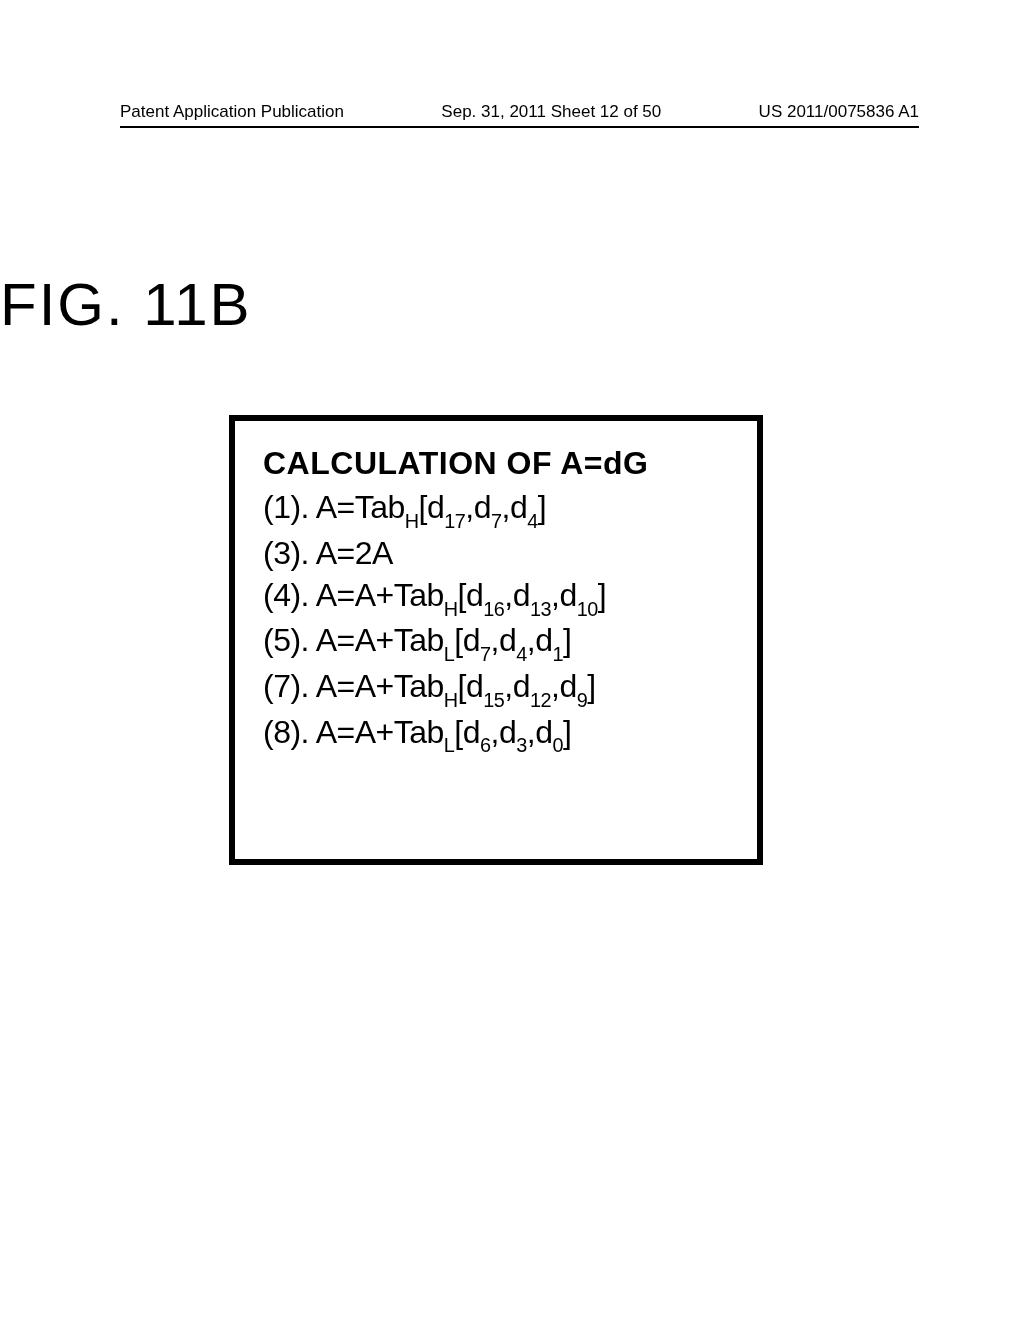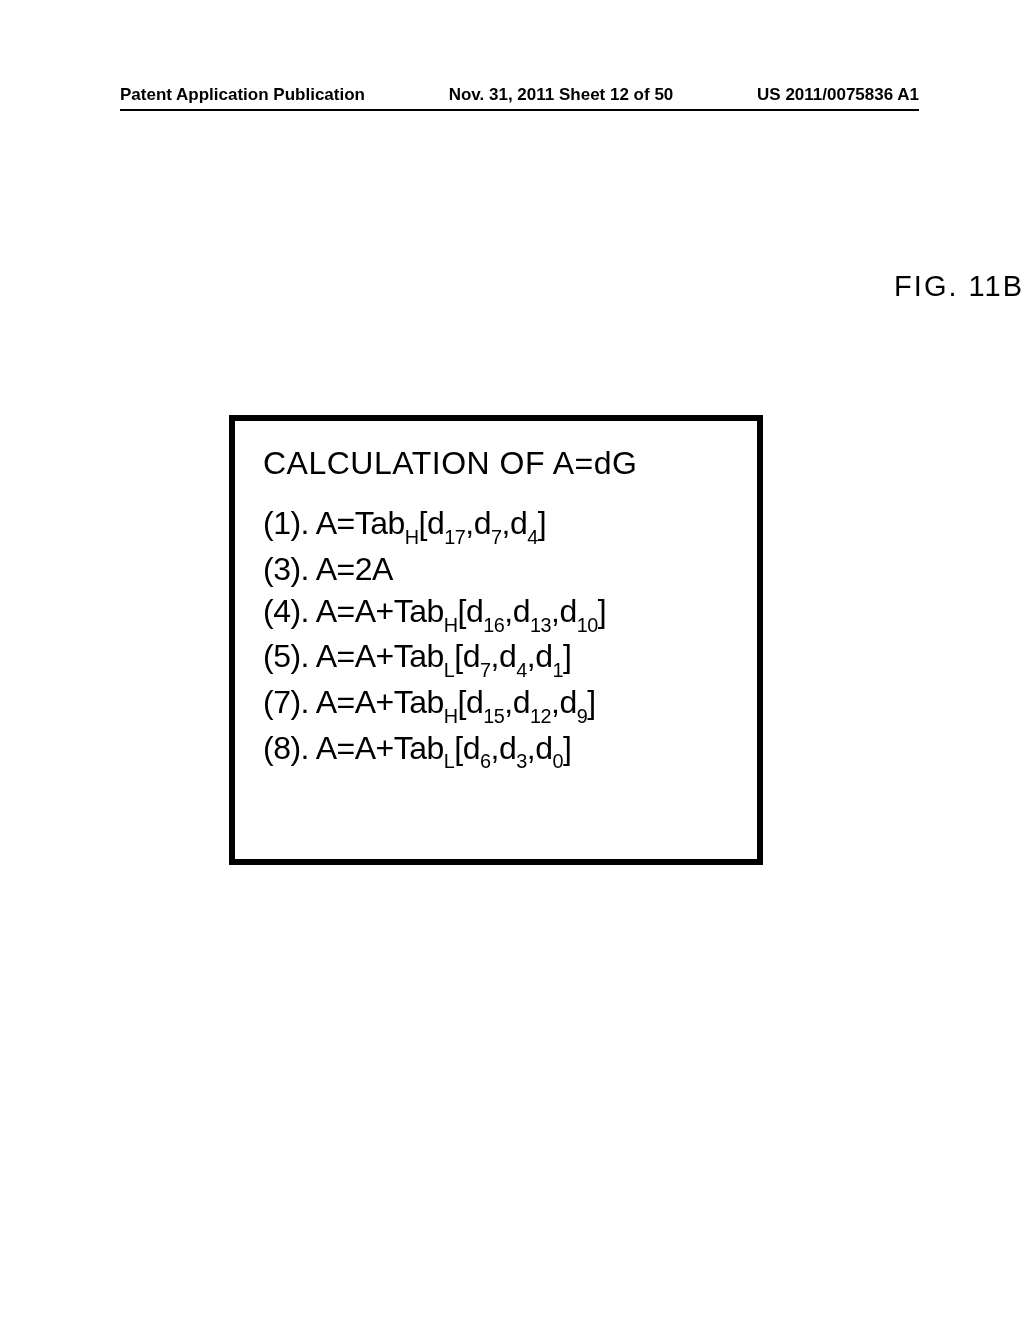--- a/index.html
+++ b/index.html
@@ -6,77 +6,76 @@
       margin: 0;
       padding: 0;
       background: #fff;
       font-family: Arial, Helvetica, sans-serif;
       width: 1024px;
       height: 1320px;
       position: relative;
     }
     .page-header {
       position: absolute;
-      top: 85px;
+      top: 102px;
       left: 120px;
       right: 105px;
       border-bottom: 2px solid #000;
       padding-bottom: 4px;
       display: flex;
       justify-content: space-between;
-      font-weight: bold;
+      font-weight: normal;
       font-size: 17px;
     }
     .figure-label {
       position: absolute;
       top: 270px;
       left: 0;
       right: 0;
-      text-align: right;
-      font-size: 29px;
+      text-align: left;
+      font-size: 60px;
       font-weight: 400;
       letter-spacing: 2px;
-      padding-left: 42px;
     }
     .algo-box {
       position: absolute;
       top: 415px;
       left: 229px;
       width: 534px;
       height: 450px;
       border: 6px solid #000;
       box-sizing: border-box;
       padding: 24px 22px 24px 28px;
     }
     .algo-title {
       font-size: 32px;
-      font-weight: 400;
+      font-weight: 700;
       letter-spacing: 0.5px;
-      margin-bottom: 20px;
+      margin-bottom: 4px;
       white-space: nowrap;
     }
     .step {
       font-size: 32px;
       line-height: 1.32;
       white-space: nowrap;
       letter-spacing: -0.5px;
     }
     .sub {
       font-size: 0.62em;
       vertical-align: sub;
       position: relative;
       top: 0.12em;
     }
   </style>
 </head>
 <body>
 
 <div class="page-header">
   <span>Patent Application Publication</span>
-  <span>Nov. 31, 2011  Sheet 12 of 50</span>
+  <span>Sep. 31, 2011  Sheet 12 of 50</span>
   <span>US 2011/0075836 A1</span>
 </div>
 
 <div class="figure-label">FIG.  11B</div>
 
 <div class="algo-box">
   <div class="algo-title">CALCULATION OF A=dG</div>
   <div id="steps">
       <div class="step">(1). A=Tab<span class="sub">H</span>[d<span class="sub">17</span>,d<span class="sub">7</span>,d<span class="sub">4</span>]</div>
       <div class="step">(3). A=2A</div>

